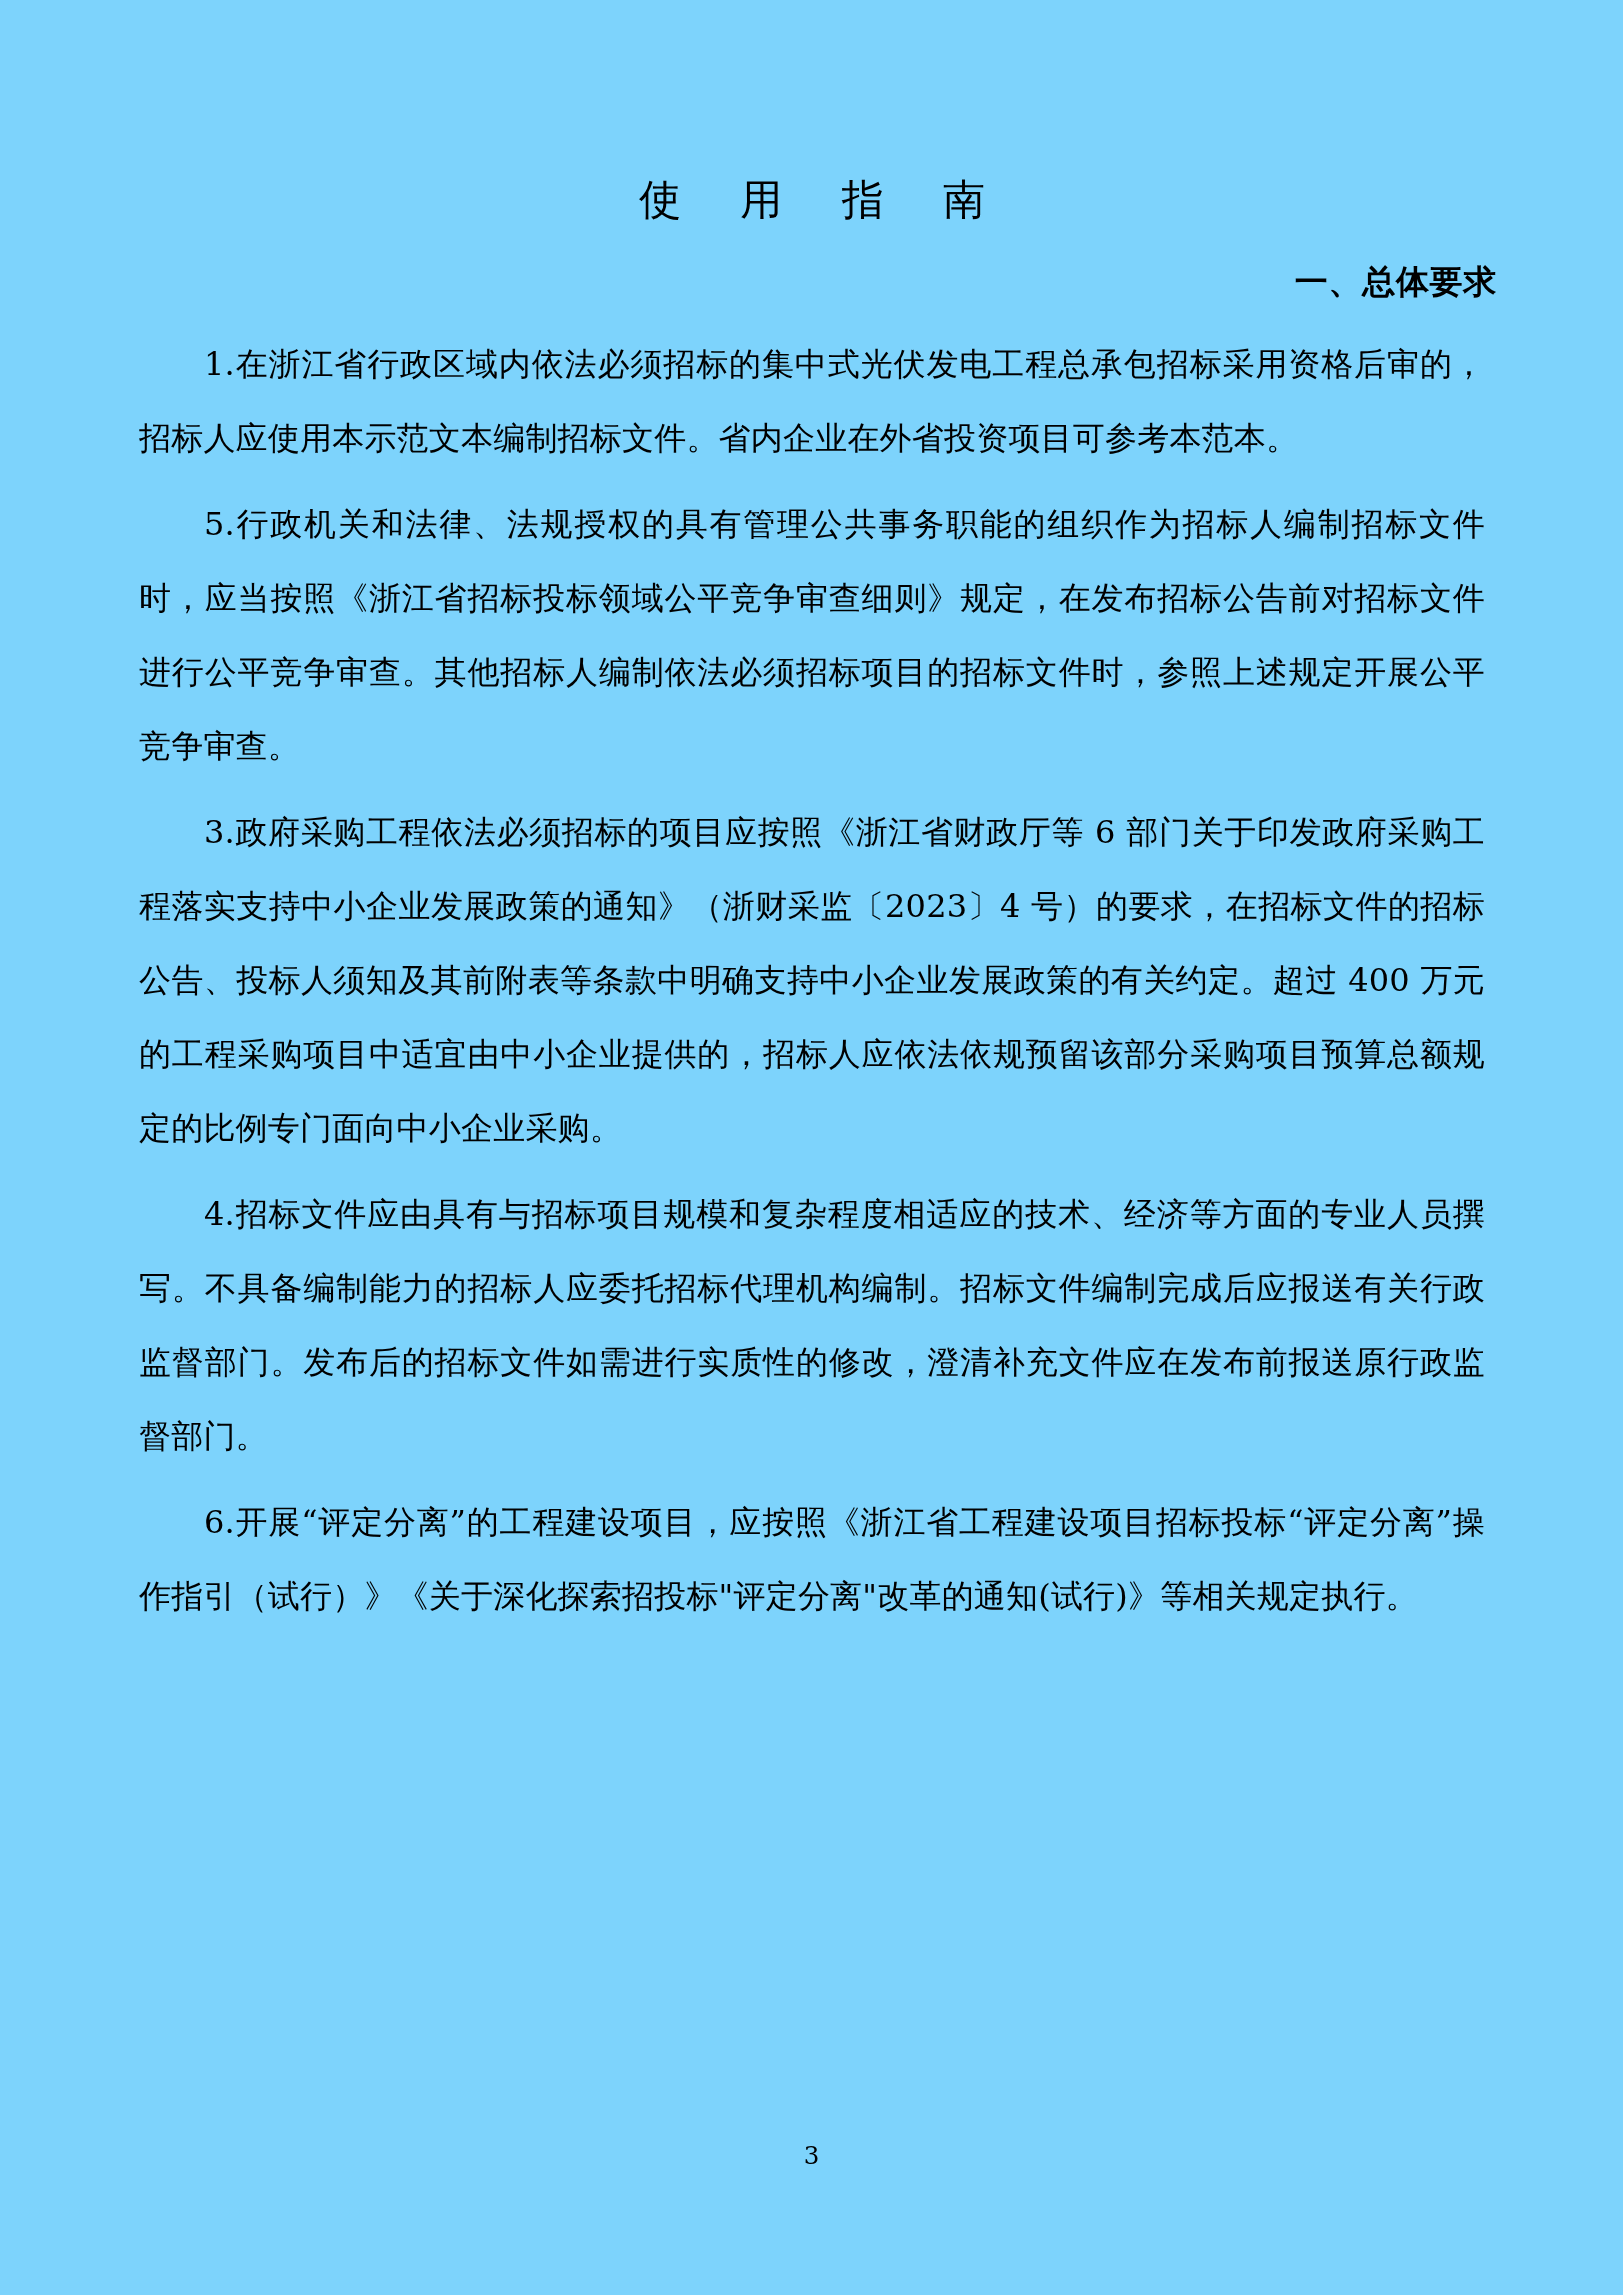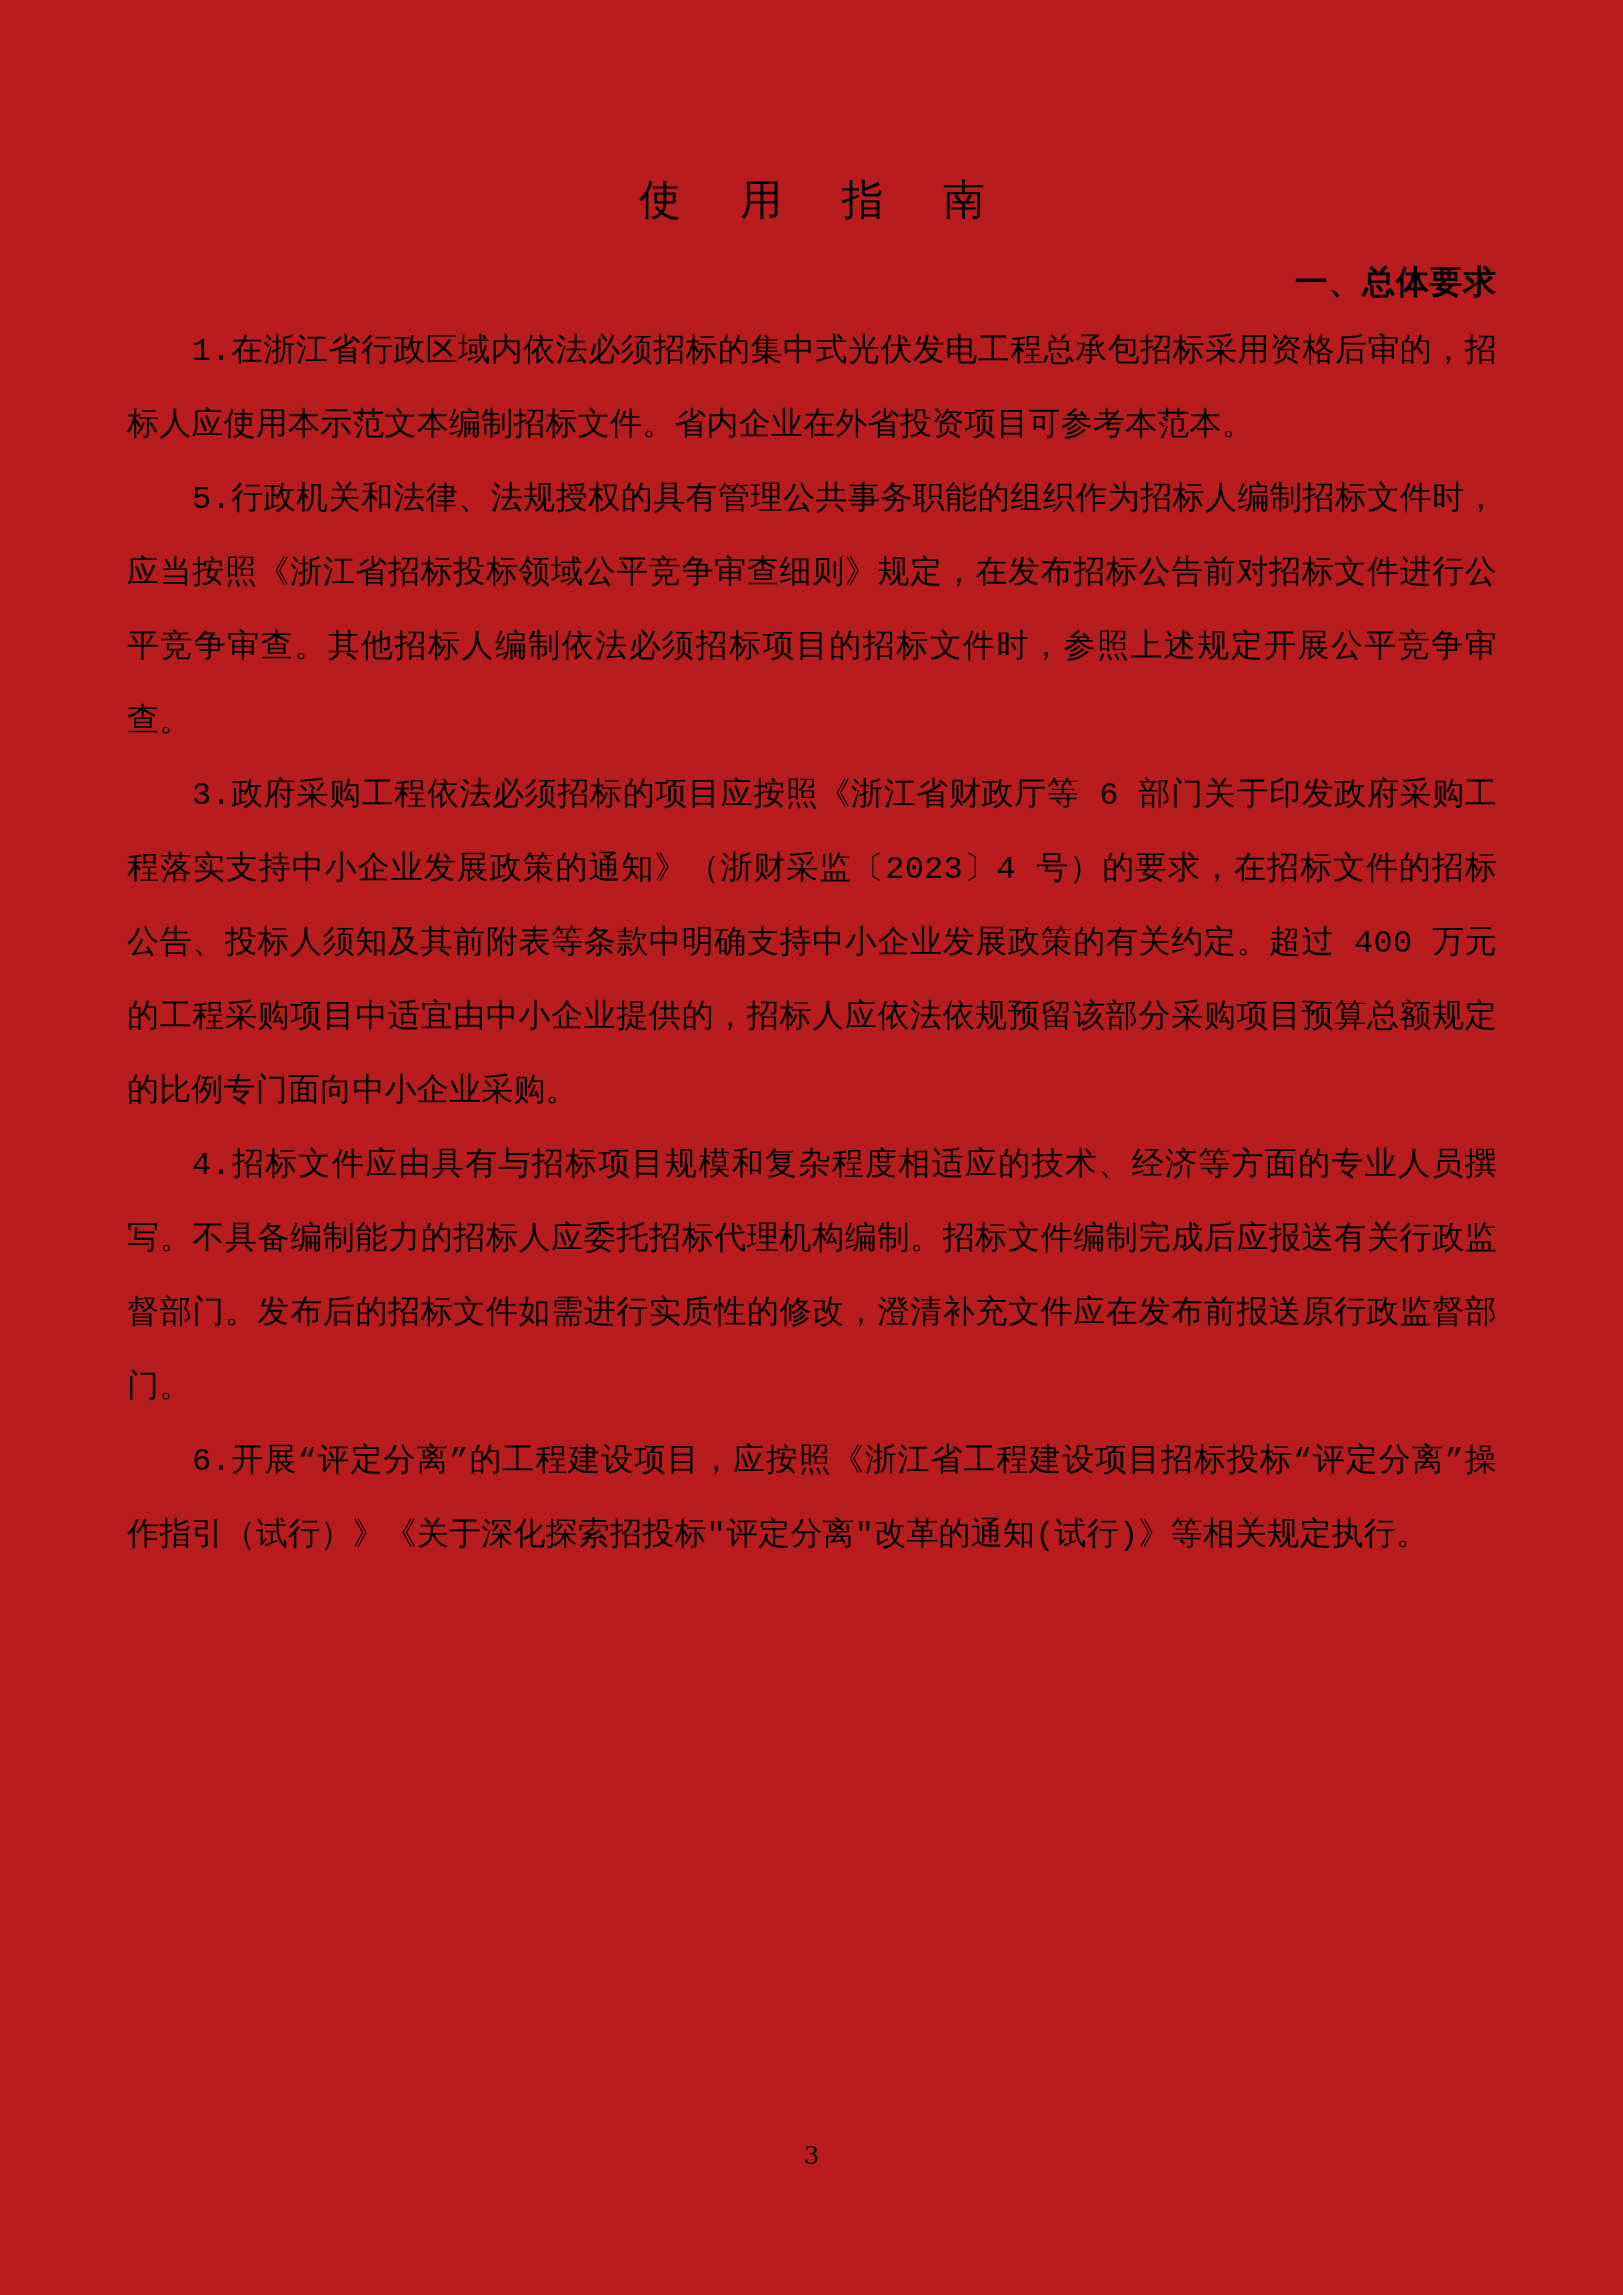--- a/index.html
+++ b/index.html
@@ -8,21 +8,21 @@
     background: #ffffff;
   }
   body {
     font-family: "DejaVu Serif", "Liberation Serif", serif;
     color: #000000;
   }
   .page {
     position: relative;
     width: 1623px;
     height: 2295px;
-    background: #b91c1c;
+    background: #7dd3fc;
     box-sizing: border-box;
     overflow: hidden;
   }
   .content {
     position: absolute;
     left: 127px;
     top: 0;
     width: 1370px;
   }
   .doc-title {
@@ -42,27 +42,26 @@
     margin: 0;
     padding-top: 29px;
     padding-left: 35px;
     line-height: 1.45;
     letter-spacing: 0.7px;
     text-align: right;
   }
   .para {
     font-size: 32px;
     line-height: 74px;
-    margin: 0;
+    margin: 12px;
     text-indent: 65px;
     text-align: justify;
     text-justify: inter-character;
     letter-spacing: 0.2px;
     word-break: break-all;
-    font-family: Liberation Mono, monospace;
   }
   .para-block {
     padding-top: 9.5px;
   }
   .page-number {
     position: absolute;
     left: 0;
     right: 0;
     top: 2144px;
     text-align: center;

